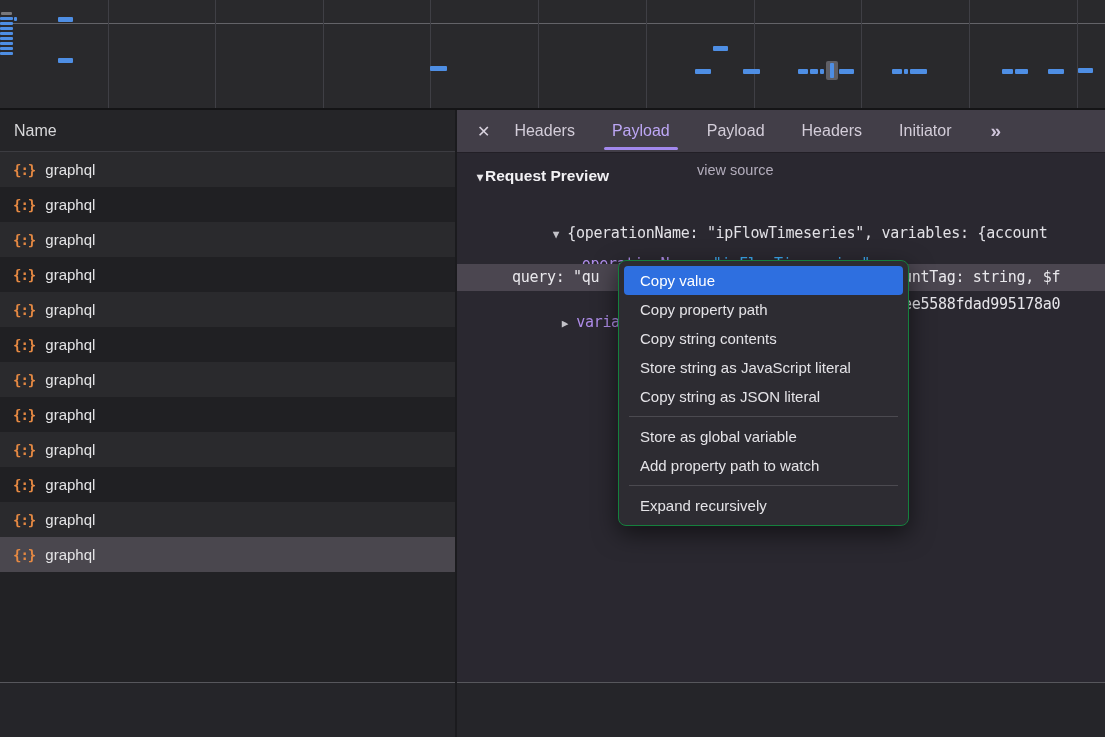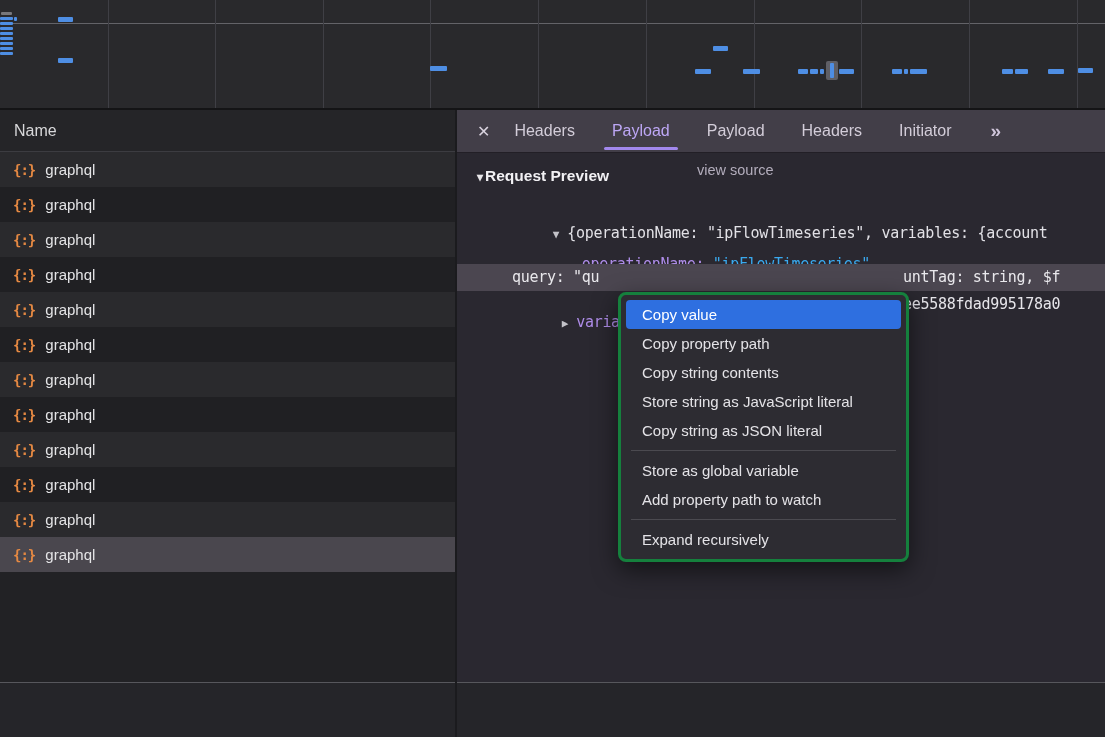--- a/index.html
+++ b/index.html
@@ -53,21 +53,21 @@
   .row-query-right{position:absolute;left:446px;top:115px;color:#e9e8ec;}
   .row-vars{position:absolute;left:35px;top:142px;}
   .row-vars-right{position:absolute;left:446px;top:142px;color:#e6e5ea;}
 
   
   .h-sep{position:absolute;left:0;top:682px;width:1105px;height:1px;background:#57575c;z-index:5;}
   .footer{position:absolute;left:0;top:683px;width:1105px;height:54px;background:#252529;}
   .v-div{position:absolute;left:455px;top:110px;width:2px;height:627px;background:#1b1b1e;z-index:6;}
 
   
-  .ctx-menu{position:absolute;left:618px;top:292px;width:291px;background:#2d2c32;border:3px solid #15803d;
+  .ctx-menu{position:absolute;left:618px;top:260px;width:291px;background:#2d2c32;border:1px solid #15803d;
             border-radius:8px;box-shadow:0 8px 24px rgba(0,0,0,0.55);z-index:50;padding:5px 0;box-sizing:border-box;}
   .ctx-group{padding:0;}
   .ctx-item{height:29px;line-height:29px;padding-left:16px;margin:0 5px;border-radius:4px;
             font-size:15px;color:#e4e3e7;cursor:pointer;white-space:nowrap;}
   .ctx-item.hl{background:var(--menu-highlight,#2e6fe0);color:#ffffff;}
   .ctx-sep{height:1px;background:#4b4a50;margin:5px 10px;}
 
   
   .edge-r{position:absolute;right:0;top:0;width:5px;height:740px;background:#fbfbfb;z-index:60;}
   .edge-b{position:absolute;left:0;bottom:0;width:1110px;height:3px;background:#fbfbfb;z-index:60;}

